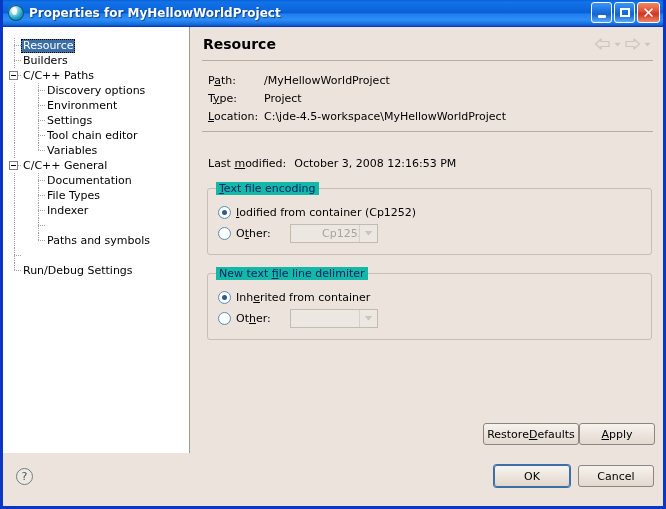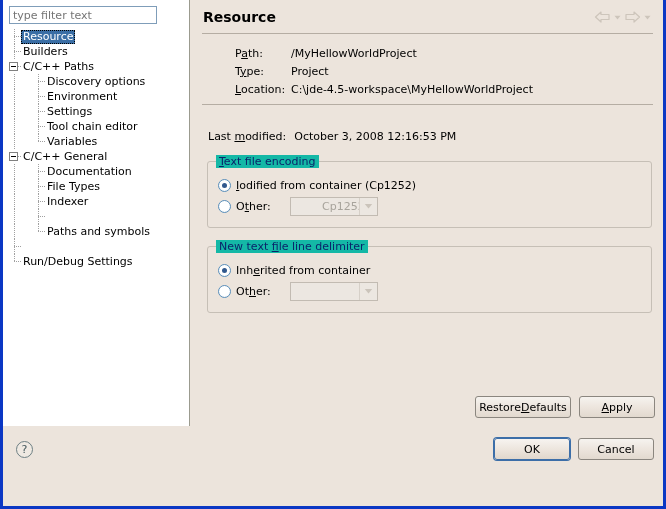--- a/index.html
+++ b/index.html
@@ -269,21 +269,20 @@
   #rp-rule {
     height: 1px;
     background: #b5ada3;
     margin: 0 2px 0 0;
   }
 
   
   #props {
     margin-top: 10px;
     padding-left: 6px;
-    margin-left: 27px;
   }
   .prop-row {
     display: flex;
     height: 18px;
     align-items: center;
     font-size: 11px;
   }
   .prop-label {
     width: 56px;
     flex: 0 0 auto;
@@ -382,21 +381,20 @@
     background: #ece7e1;
   }
   .combo .combo-btn svg { display: block; }
 
   
   #apply-row {
     position: absolute;
     right: 8px;
     bottom: 8px;
     display: flex;
-    gap: 8px;
     margin-top: 12px;
   }
   .btn {
     height: 22px;
     box-sizing: border-box;
     border: 1px solid #8b867f;
     border-radius: 3px;
     background: linear-gradient(180deg,#f6f3ef 0%, #ece4dc 55%, #e2d9cf 100%);
     font-family: "DejaVu Sans", "Liberation Sans", sans-serif;
     font-size: 11px;
@@ -444,25 +442,41 @@
     background: linear-gradient(180deg,#f7f4f0 0%, #ece4dc 55%, #e0d7cc 100%);
     padding: 0;
   }
   #btn-cancel { width: 76px; padding: 0; }
 </style>
 </head>
 <body>
 
 <div id="window">
 
+  <div id="titlebar">
+    <div id="title-icon">
+        <span class="glint"></span>
+      </div>
+    <div id="title-text">Properties for MyHellowWorldProject</div>
+    <div id="win-buttons">
+      <div class="win-btn min">
+          <span class="g"></span>
+        </div>
+      <div class="win-btn max">
+          <span class="g"></span>
+        </div>
+      <div class="win-btn close">
+          <span class="g">✕</span>
+        </div>
+    </div>
+  </div>
 
   <div id="content">
 
     <div id="left-pane">
-      <input id="filter-input" type="text" placeholder="type filter text" style="">
       <div id="tree">
           <div class="tree-row selected">
             <span class="tw elbow cont"></span>
             <span class="tree-label">Resource</span>
           </div>
           <div class="tree-row">
             <span class="tw elbow cont"></span>
             <span class="tree-label">Builders</span>
           </div>
           <div class="tree-row">

